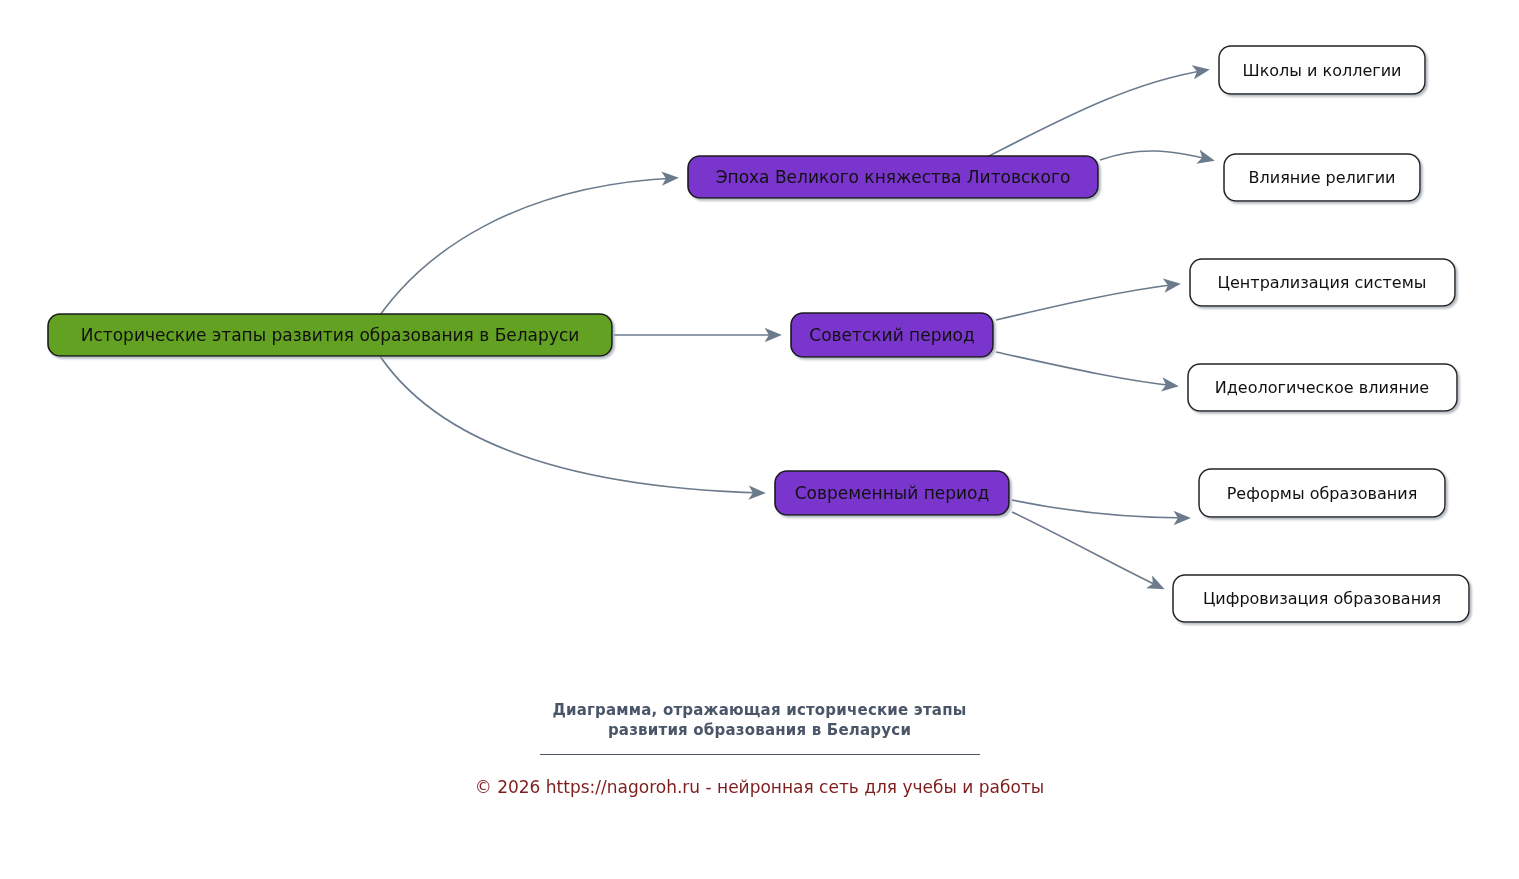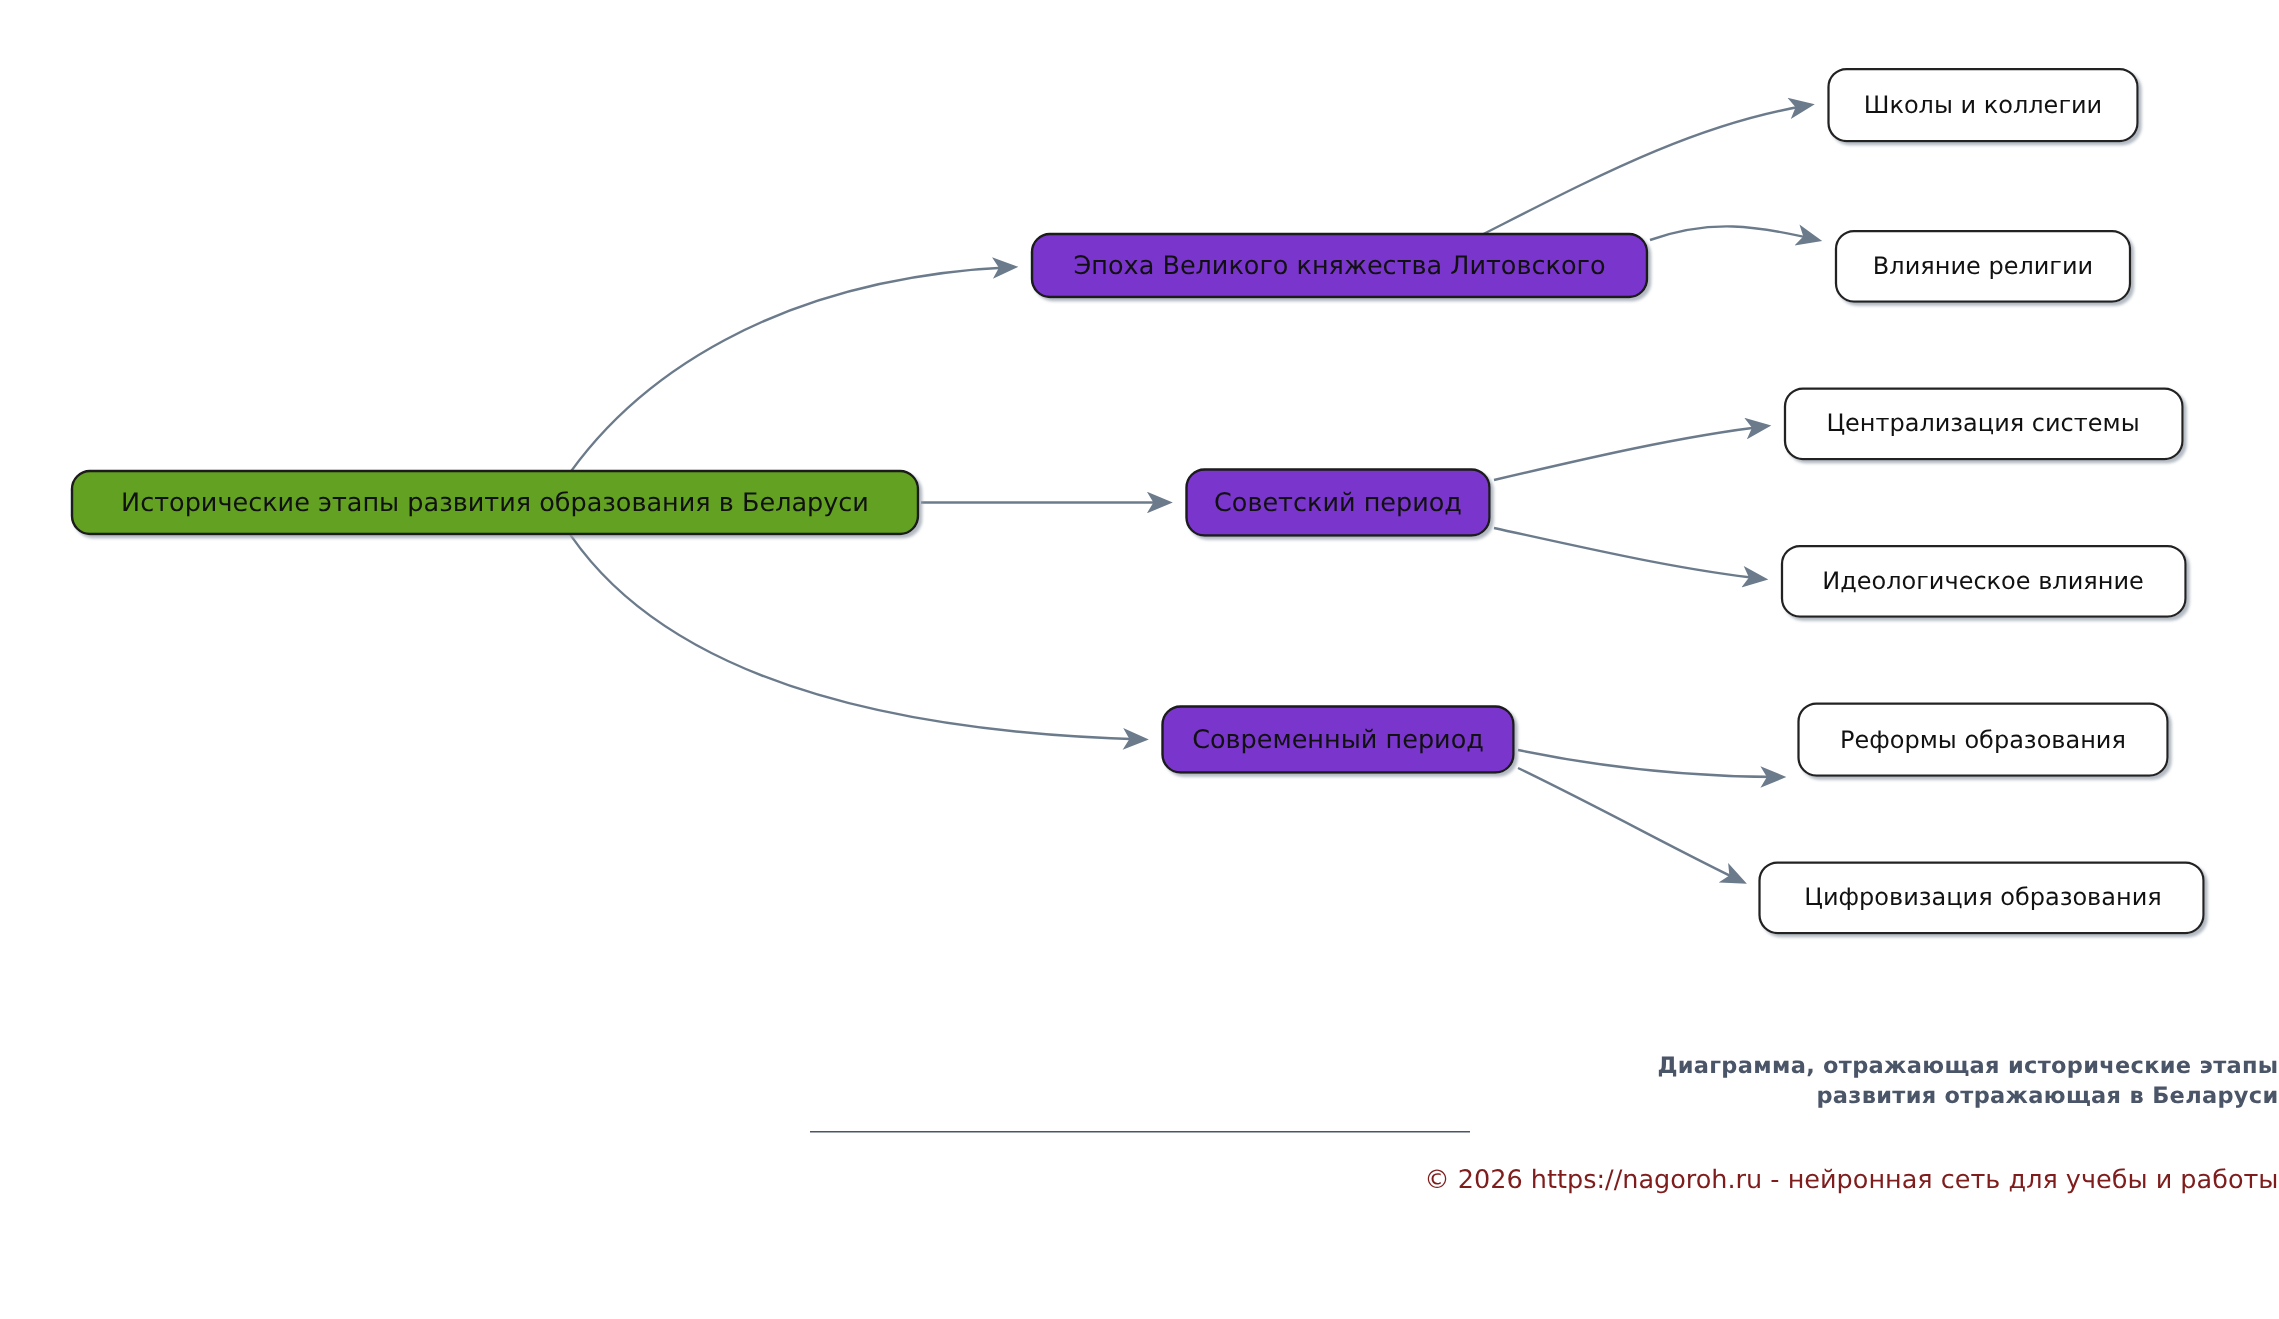--- a/index.html
+++ b/index.html
@@ -29,21 +29,21 @@
   }
   .node-label.root { font-size: 17px; }
   .node-label.branch { font-size: 17px; }
   .node-label.leaf { font-size: 16px; }
 
   .footer {
     position: absolute;
     left: 0;
     top: 700px;
     width: 1519px;
-    text-align: right;
+    text-align: center;
   }
   .footer-title {
     font-family: "DejaVu Sans", sans-serif;
     font-size: 15px;
     font-weight: bold;
     color: #4a5568;
     line-height: 20px;
     letter-spacing: 0.2px;
   }
   .footer-title .line2 { display: block; }
@@ -135,17 +135,17 @@
 
   <g>
     <rect x="1173" y="575" width="296" height="47" rx="12" ry="12" fill="#ffffff" stroke="#222222" stroke-width="1.5" filter="url(#nodeShadow)"></rect>
     <text class="node-label leaf" x="1322" y="599">Цифровизация образования</text>
   </g>
 </svg>
 
 <div class="footer">
   <div class="footer-title">
     <span>Диаграмма, отражающая исторические этапы</span>
-    <span class="line2">развития отражающая в Беларуси</span>
+    <span class="line2">развития образования в Беларуси</span>
   </div>
   <div class="footer-rule"></div>
   <div class="footer-credit">© 2026 https://nagoroh.ru - нейронная сеть для учебы и работы</div>
 </div>
 
 </body></html>

